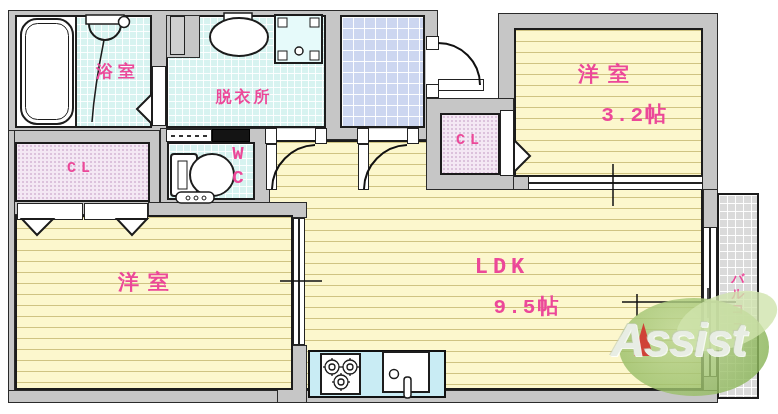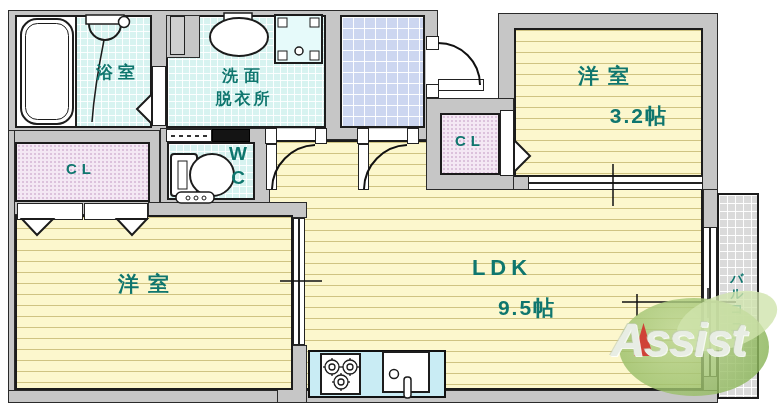--- a/index.html
+++ b/index.html
@@ -21,22 +21,22 @@
     background-image:linear-gradient(#cfc382 1px,transparent 1px);
     background-size:100% 11px;}
   .pink{background-color:#f4e8f4;
     background-image:radial-gradient(#dcc2dc 1px,transparent 1px);
     background-size:4px 4px;}
   .balc{background-color:#dadada;
     background-image:linear-gradient(rgba(255,255,255,.95) 1px,transparent 1px),
                      linear-gradient(90deg,rgba(255,255,255,.95) 1px,transparent 1px);
     background-size:8px 8px;}
   .white-el{position:absolute;background:#fff;border:1px solid #222;}
-  .lbl{position:absolute;color:#0f766e;font-weight:bold;text-align:center;
-       white-space:nowrap;line-height:1.1;}
+  .lbl{position:absolute;color:#ec4899;font-weight:bold;text-align:center;
+       white-space:nowrap;line-height:1.1;font-family:Liberation Mono, monospace;}
   .vtext{writing-mode:vertical-rl;text-orientation:mixed;}
   svg.overlay{position:absolute;left:0;top:0;z-index:5;pointer-events:none;}
   .z1{z-index:1}.z2{z-index:2}.z3{z-index:3}.z4{z-index:4}.z6{z-index:6}
   #logo{position:absolute;left:605px;top:296px;width:173px;height:104px;z-index:7;pointer-events:none;}
   #logo .ball{position:absolute;left:14px;top:2px;width:150px;height:98px;border-radius:50%;
     background:radial-gradient(circle at 40% 35%,#b9d490 0%,#9cc06b 55%,#7fae4e 100%);opacity:.82;}
   #logo .leaf{position:absolute;left:70px;top:-2px;width:104px;height:54px;border-radius:50%;
     background:#cfe3ad;opacity:.8;transform:rotate(-18deg);}
   #logo .red-a{position:absolute;left:29px;top:27px;width:19px;height:33px;background:#d13a33;
     clip-path:polygon(50% 0,100% 100%,0 100%);opacity:.95;}
@@ -177,21 +177,20 @@
     <g stroke="#111" stroke-width="1.5">
       <line x1="613" y1="164" x2="613" y2="206"></line>
       <line x1="280" y1="281" x2="322" y2="281"></line>
       <line x1="622" y1="302" x2="736" y2="302"></line>
       <line x1="637" y1="294" x2="637" y2="316"></line>
       <line x1="708" y1="288" x2="708" y2="318"></line>
     </g>
   </svg>
 
   <div class="lbl z6" style="left:78px;top:64px;width:80px;font-size:17px;letter-spacing:5px;">浴室</div>
-  <div class="lbl z6" style="left:196px;top:67px;width:96px;font-size:16px;letter-spacing:6px;">洗面</div>
   <div class="lbl z6" style="left:196px;top:90px;width:96px;font-size:16px;letter-spacing:3px;">脱衣所</div>
   <div class="lbl z6" style="left:224px;top:144px;width:28px;font-size:19px;">W</div>
   <div class="lbl z6" style="left:224px;top:168px;width:28px;font-size:19px;">C</div>
   <div class="lbl z6" style="left:436px;top:133px;width:68px;font-size:15px;letter-spacing:5px;">CL</div>
   <div class="lbl z6" style="left:46px;top:161px;width:70px;font-size:15px;letter-spacing:5px;">CL</div>
   <div class="lbl z6" style="left:548px;top:64px;width:120px;font-size:21px;letter-spacing:9px;">洋室</div>
   <div class="lbl z6" style="left:548px;top:104px;width:120px;font-size:21px;letter-spacing:2px;text-align:right;">3.2帖</div>
   <div class="lbl z6" style="left:88px;top:272px;width:120px;font-size:21px;letter-spacing:9px;">洋室</div>
   <div class="lbl z6" style="left:442px;top:256px;width:120px;font-size:22px;letter-spacing:5px;">LDK</div>
   <div class="lbl z6" style="left:467px;top:296px;width:120px;font-size:21px;letter-spacing:2px;">9.5帖</div>

